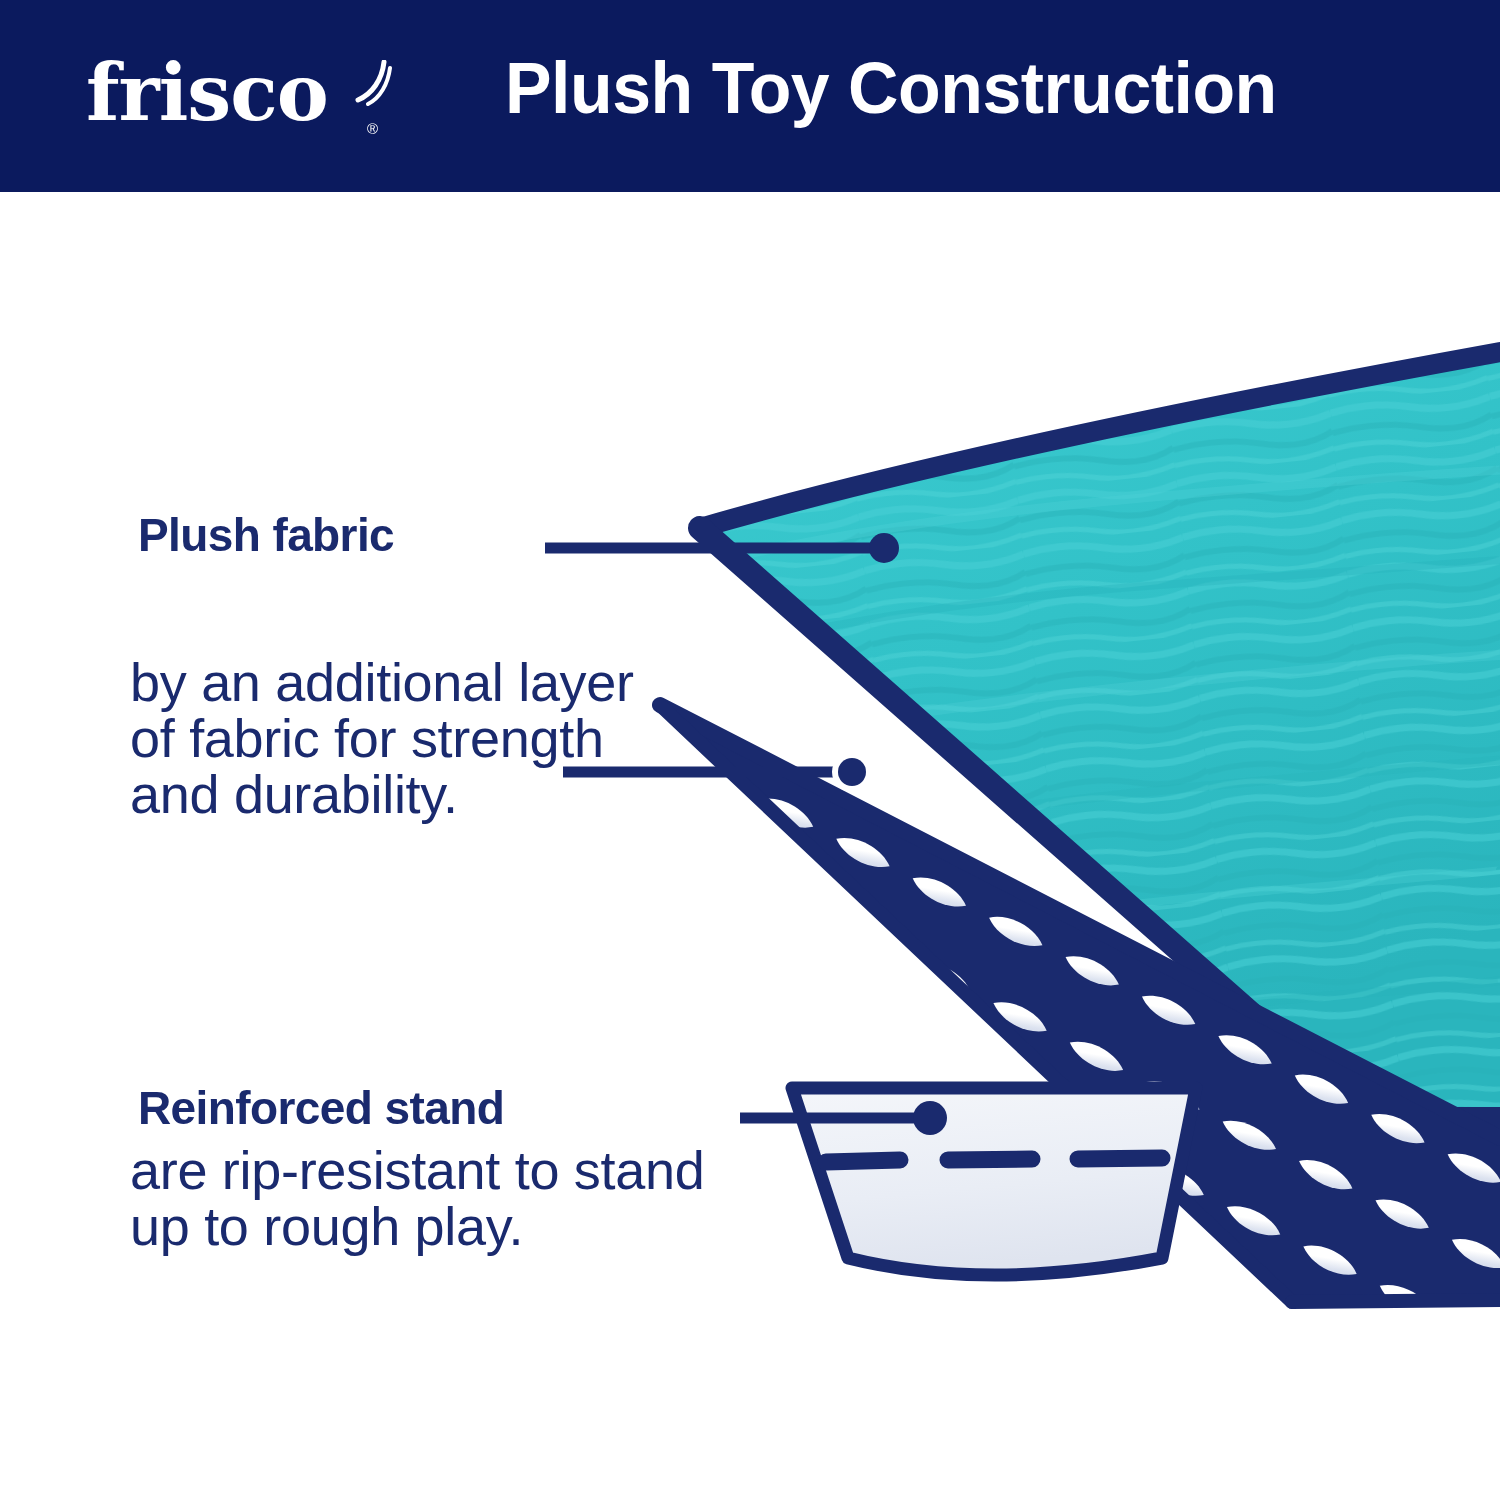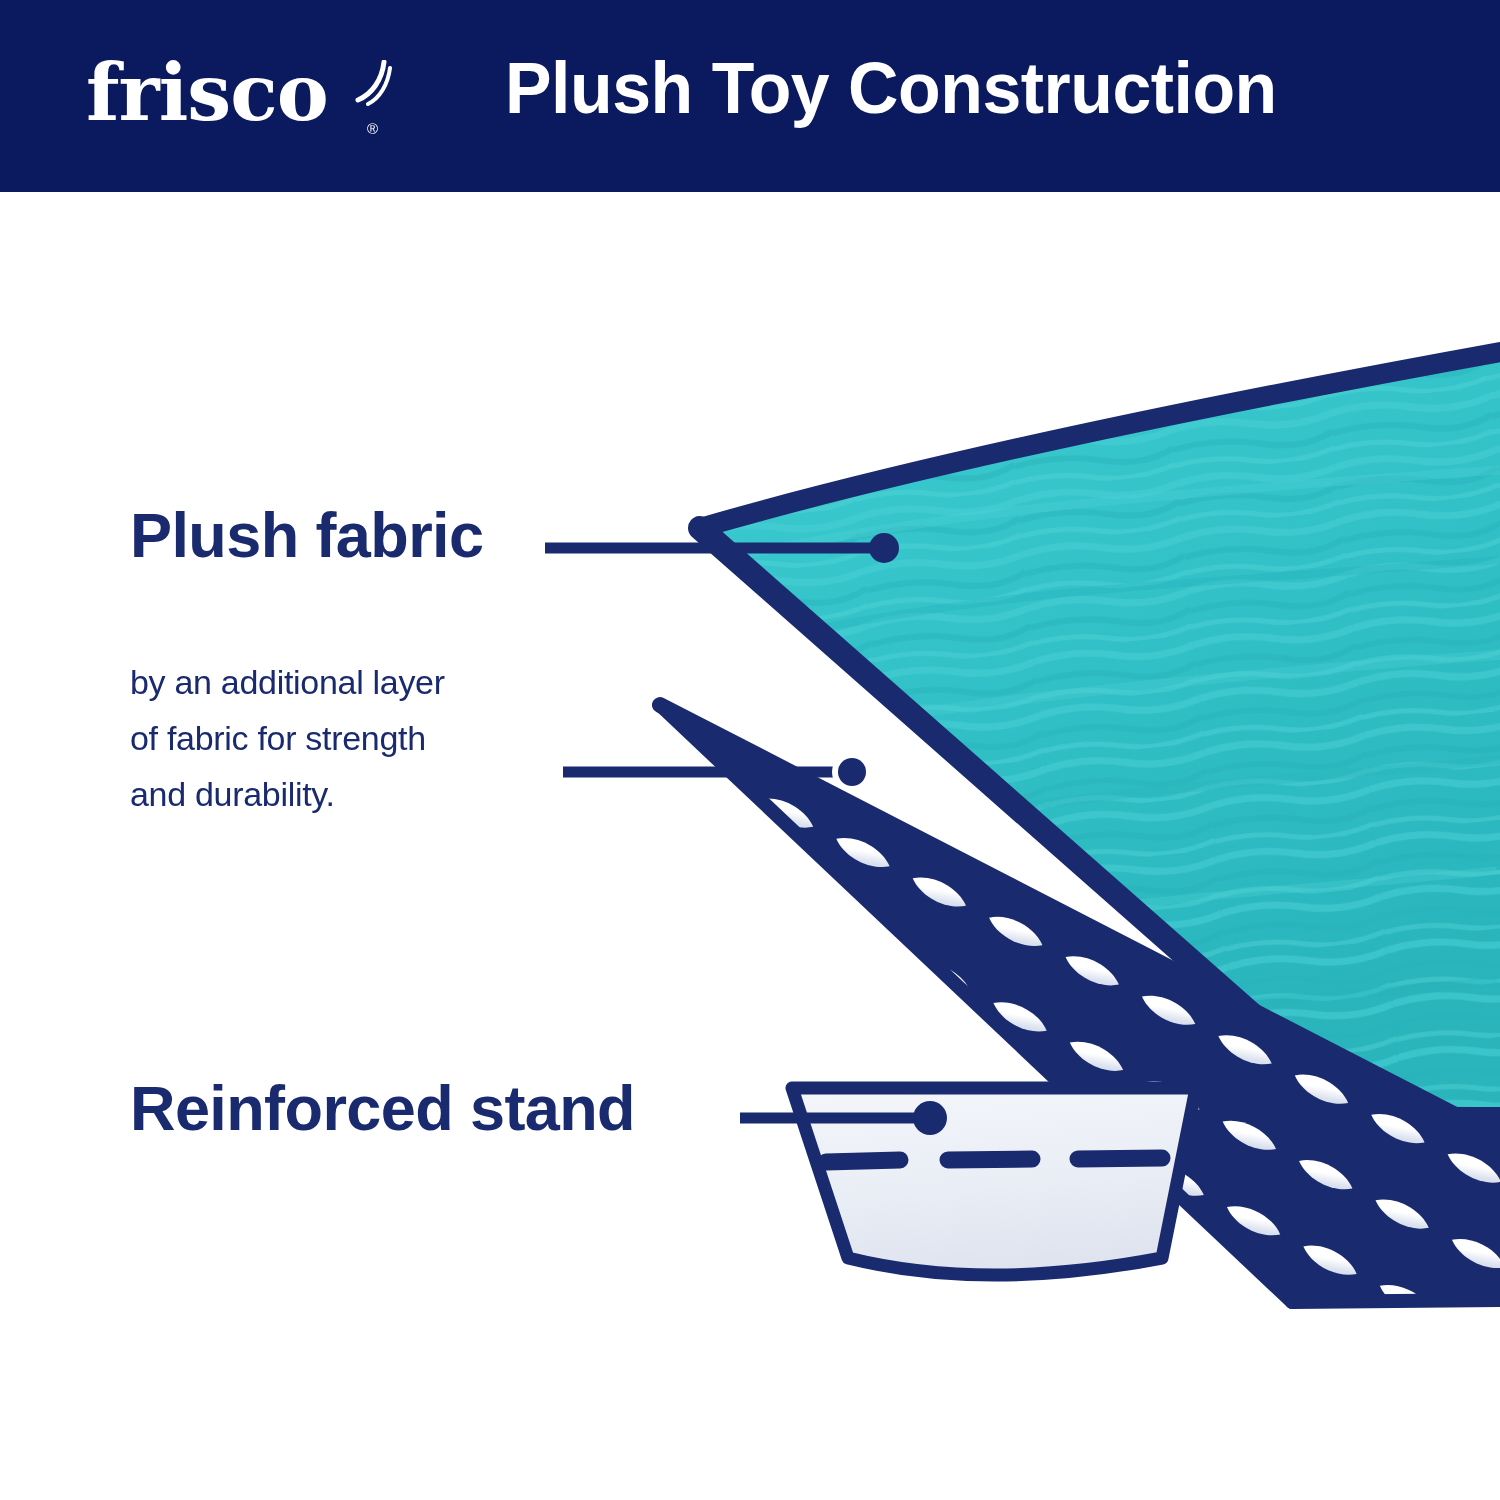--- a/index.html
+++ b/index.html
@@ -94,30 +94,31 @@
   }
 
   
   .label-block {
     position: absolute;
     color: #1a2a6e;
   }
 
   .label-head {
     font-family: "Liberation Sans", sans-serif;
-    font-size: 63px;
+    font-size: 46px;
     font-weight: 700;
     line-height: 60px;
     letter-spacing: -0.6px;
     white-space: pre-line;
+    margin-left: 8px;
   }
 
   .label-body {
     font-family: "Liberation Sans", sans-serif;
-    font-size: 34px;
+    font-size: 54px;
     font-weight: 400;
     line-height: 56px;
     letter-spacing: -0.3px;
     white-space: pre-line;
     margin-top: 4px;
   }
 
   #label-1 { left: 130px; top: 505px; }
   #label-2 { left: 130px; top: 650px; }
   #label-3 { left: 130px; top: 1078px; }
@@ -325,15 +326,17 @@
   </div>
 
   <div class="label-block" id="label-2">
     <div class="label-body">by an additional layer
 of fabric for strength
 and durability.</div>
   </div>
 
   <div class="label-block" id="label-3">
     <div class="label-head">Reinforced stand</div>
+    <div class="label-body">are rip-resistant to stand
+up to rough play.</div>
   </div>
 
 </div>
 
 </body></html>

